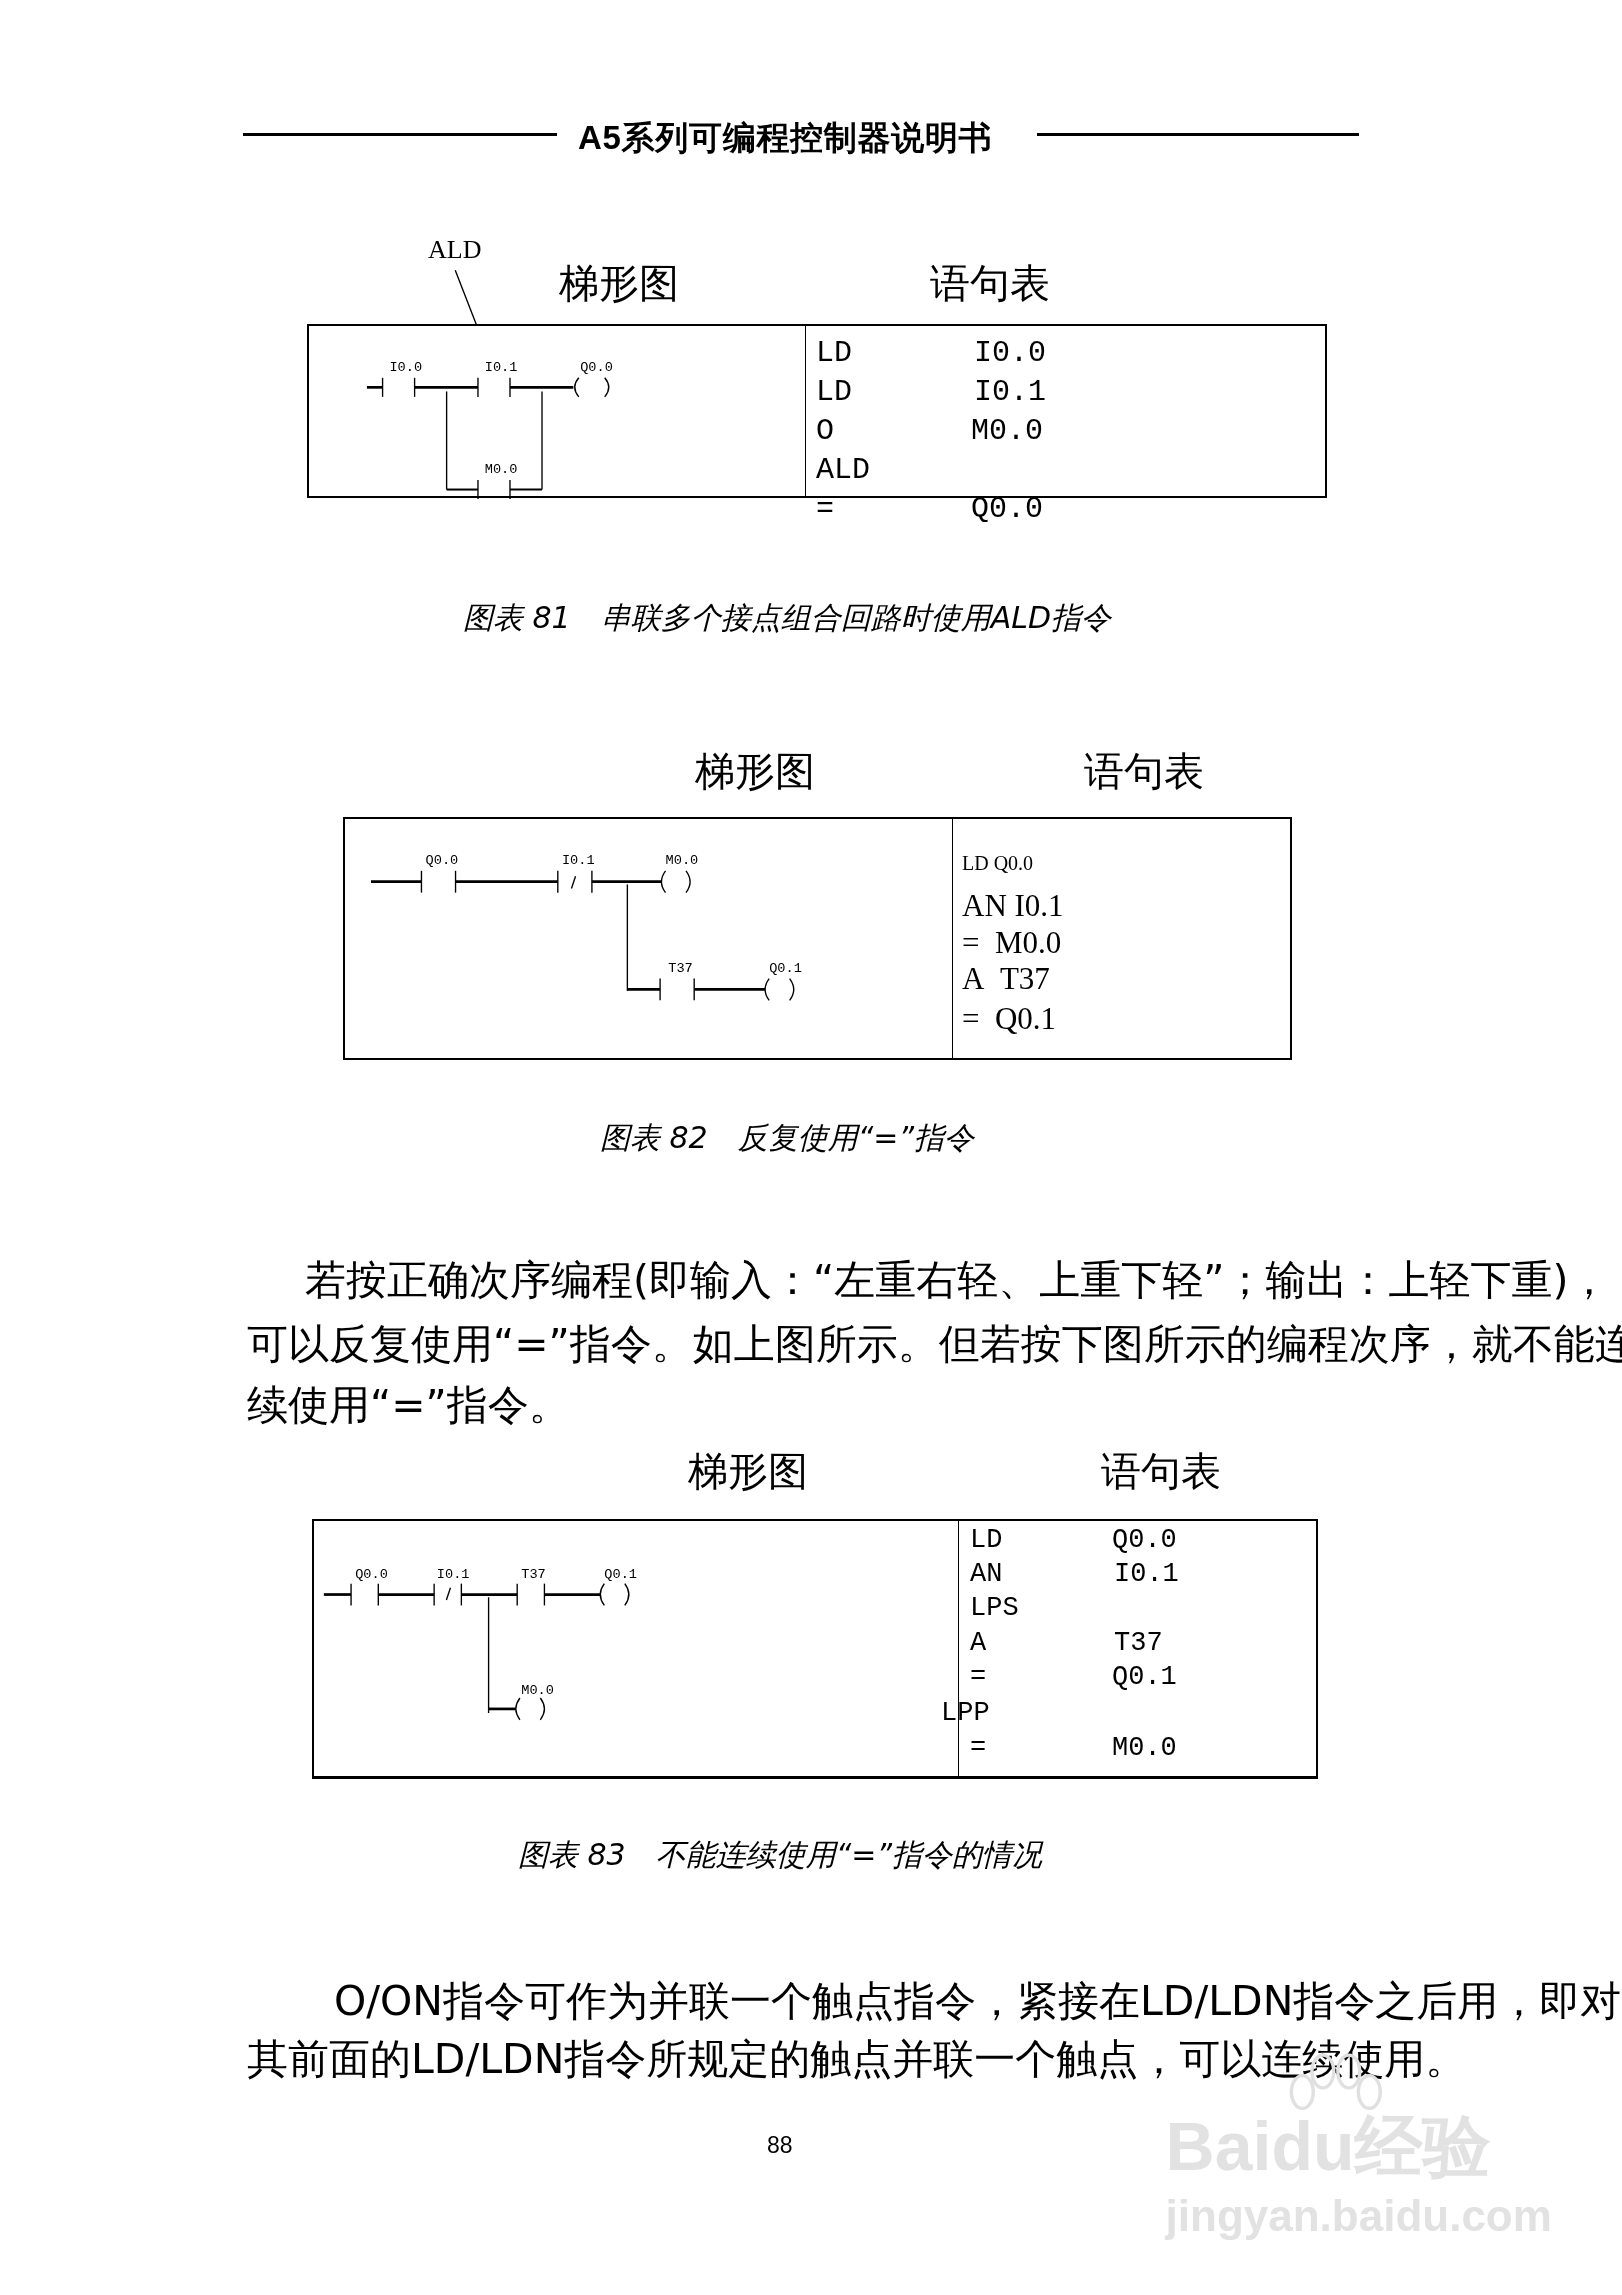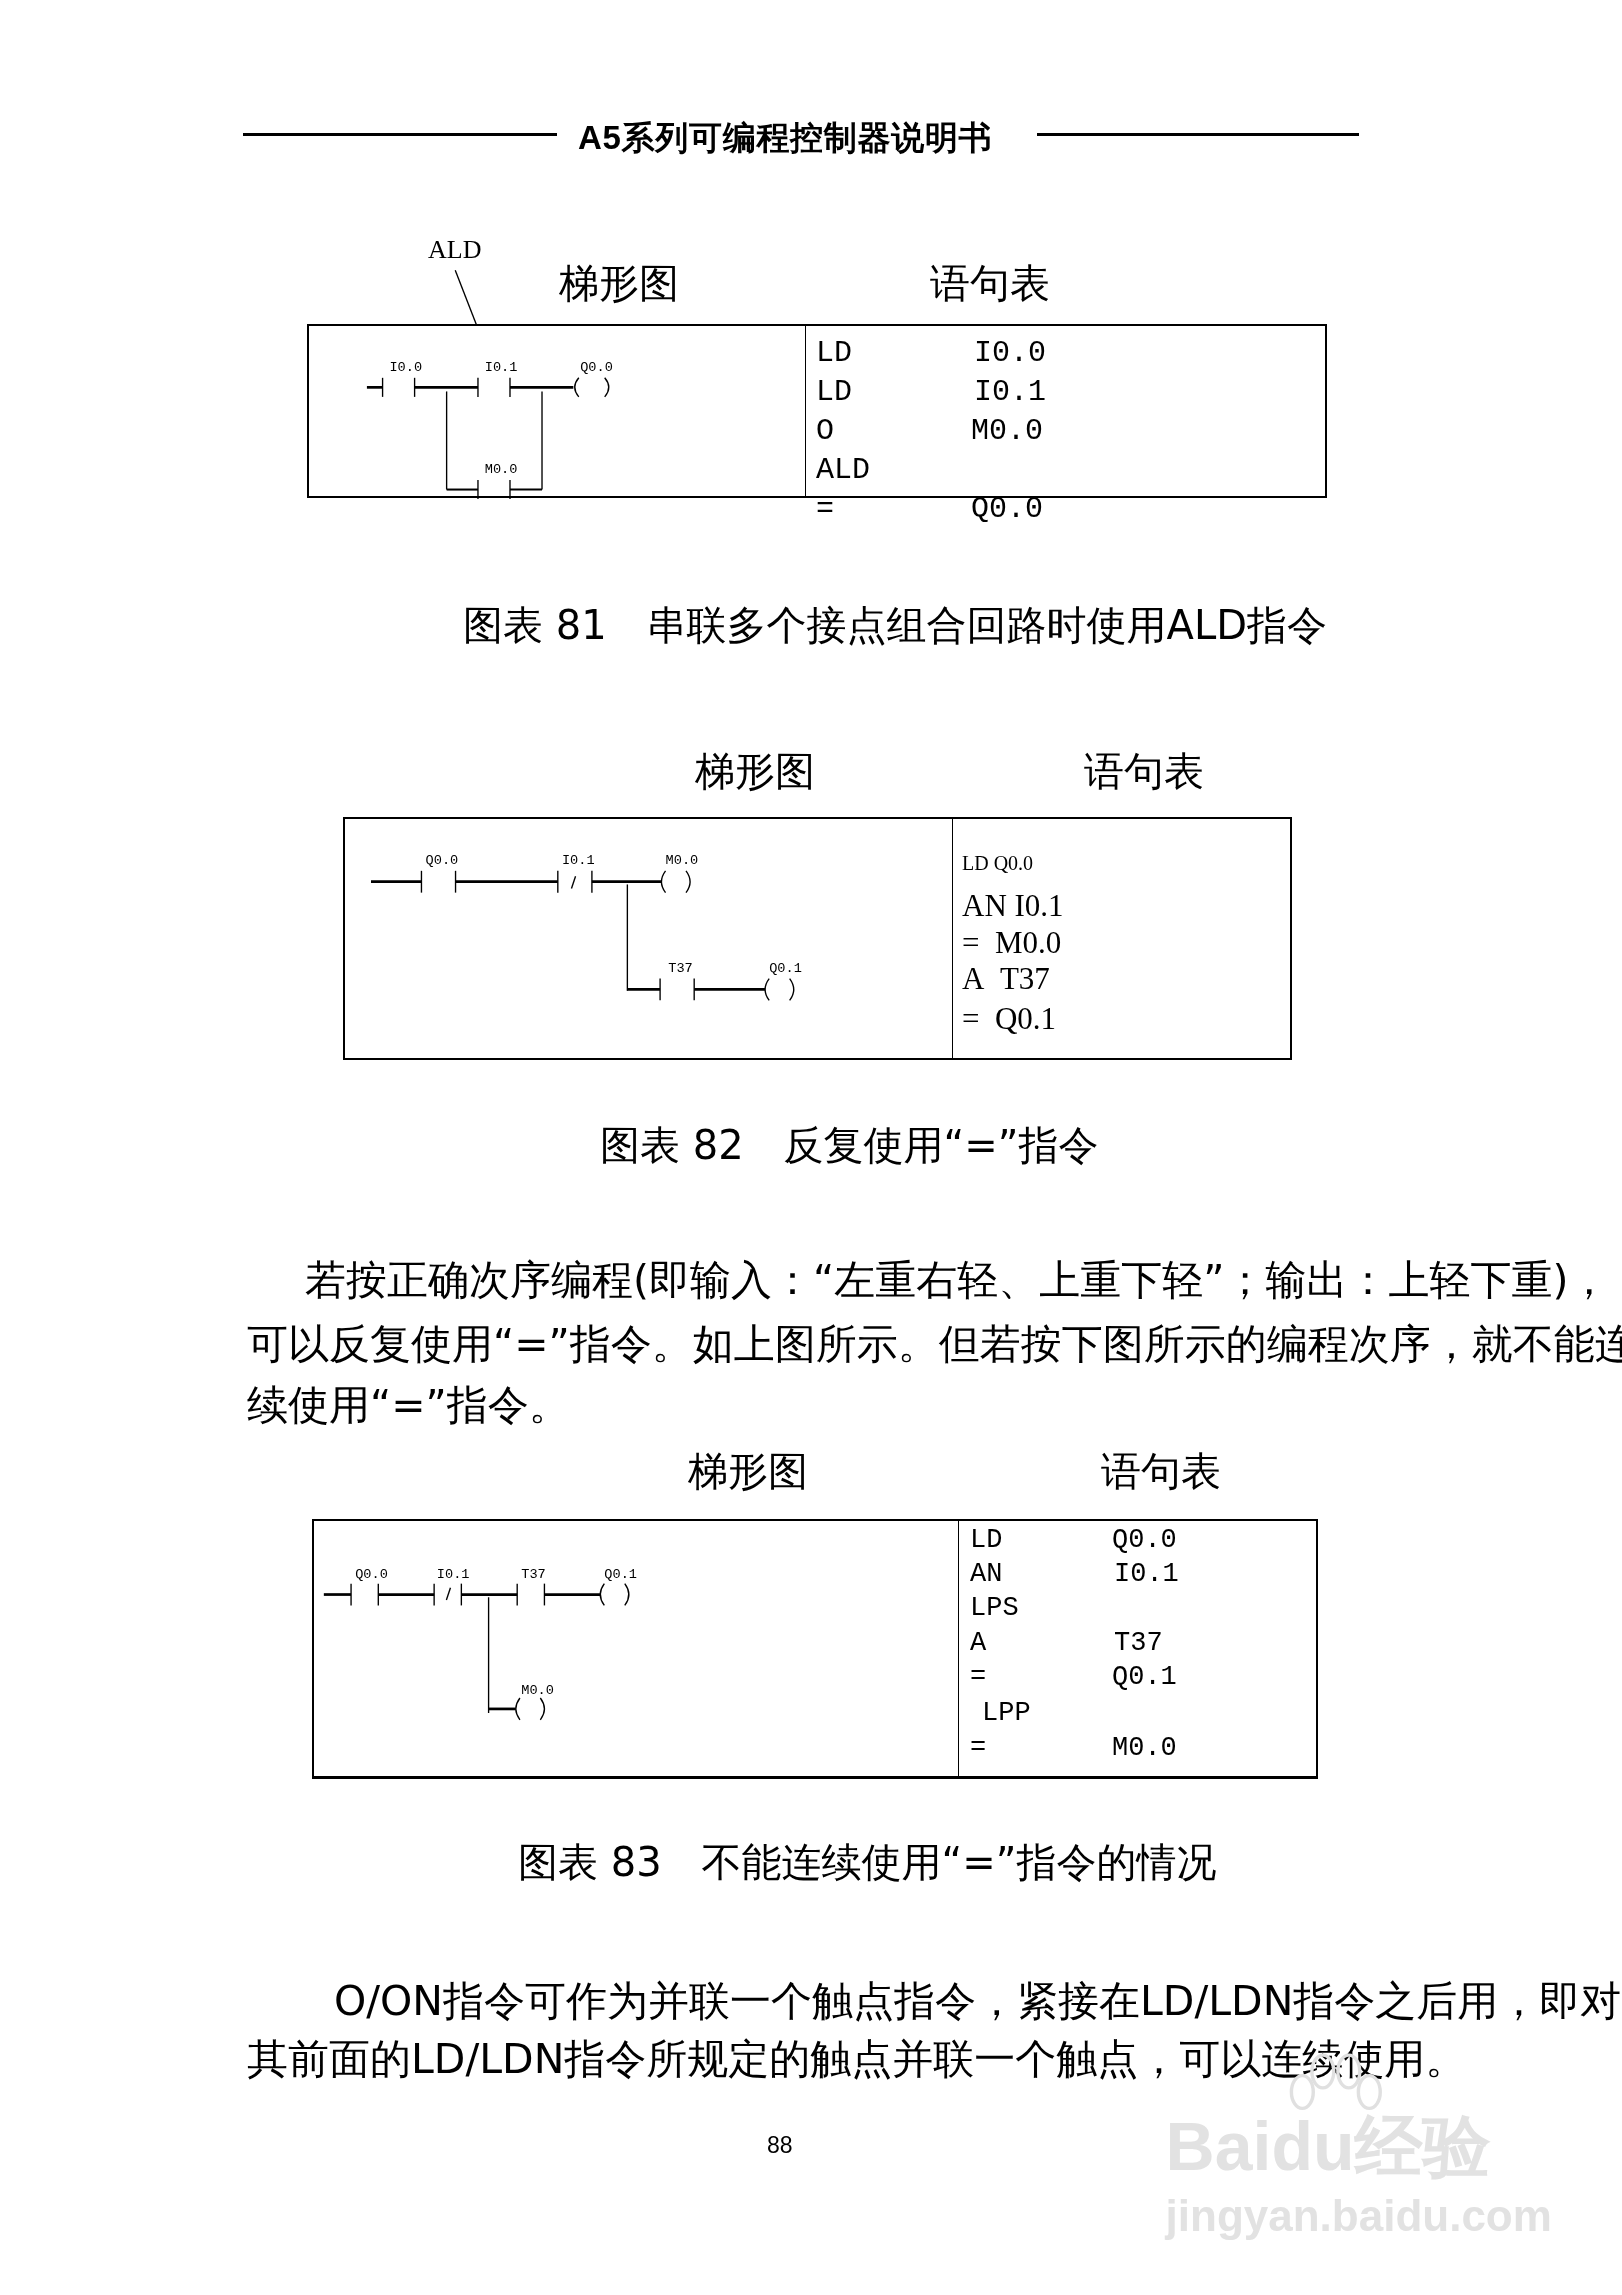--- a/index.html
+++ b/index.html
@@ -9,21 +9,21 @@
   .serif { font-family: "Liberation Serif", "DejaVu Serif", serif; }
   .mono { font-family: "Liberation Mono", "DejaVu Sans Mono", monospace; }
   .hrule { position:absolute; height:2.7px; background:#000; }
   .page-title { font-size:33px; font-weight:bold; letter-spacing:0.7px; white-space:nowrap; }
   .fig-head { font-size:40px; white-space:nowrap; font-family:"DejaVu Serif", "Liberation Serif", serif; }
   .fig-box { position:absolute; border:2px solid #000; box-sizing:border-box; background:#fff; }
   .fig-divider { position:absolute; top:0; bottom:0; width:1.4px; background:#000; }
   .stl { position:absolute; font-size:30px; line-height:1; white-space:nowrap; }
   .stl .op { display:inline-block; }
   .stl .arg { position:absolute; }
-  .caption { font-size:40px; white-space:nowrap; font-family:"DejaVu Sans", "Liberation Sans", sans-serif; }
+  .caption { font-size:30px; white-space:nowrap; font-family:"DejaVu Sans", "Liberation Sans", sans-serif;font-style:italic; }
   .para { font-size:41px; white-space:nowrap; font-family:"DejaVu Sans", "Liberation Sans", sans-serif; }
   .pageno { font-size:23px; font-family:"Liberation Sans", sans-serif; }
   svg text { font-family:"Liberation Mono", "DejaVu Sans Mono", monospace; }
   .watermark { color:#e2e2e2; font-family:"Liberation Sans", sans-serif; font-weight:bold; }
 </style>
 </head>
 <body>
 
 <div class="hrule" style="left:243px; top:133px; width:314px;"></div>
 <div class="abs sans page-title" style="left:578px; top:116px;">A5系列可编程控制器说明书</div>
@@ -157,21 +157,21 @@
       <text x="304" y="84">T37</text>
       <text x="426" y="84">Q0.1</text>
       <text x="304" y="254">M0.0</text>
     </g>
   </svg>
   <div class="stl mono" style="left:656px; top:5.5px; font-size:27px;"><span class="op">LD</span><span class="arg" style="left:142px;">Q0.0</span></div>
   <div class="stl mono" style="left:656px; top:40px; font-size:27px;"><span class="op">AN</span><span class="arg" style="left:144px;">I0.1</span></div>
   <div class="stl mono" style="left:656px; top:74px; font-size:27px;"><span class="op">LPS</span><span class="arg" style="left:142px;"></span></div>
   <div class="stl mono" style="left:656px; top:109px; font-size:27px;"><span class="op">A</span><span class="arg" style="left:144px;">T37</span></div>
   <div class="stl mono" style="left:656px; top:143px; font-size:27px;"><span class="op">=</span><span class="arg" style="left:142px;">Q0.1</span></div>
-  <div class="stl mono" style="left:668px; top:179px; font-size:27px;"><span class="op">LPP</span><span class="arg" style="left:142px;"></span></div>
+  <div class="stl mono" style="left:627px; top:179px; font-size:27px;"><span class="op">LPP</span><span class="arg" style="left:142px;"></span></div>
   <div class="stl mono" style="left:656px; top:214px; font-size:27px;"><span class="op">=</span><span class="arg" style="left:142px;">M0.0</span></div>
 </div>
 
 <div class="abs caption" style="left:518px; top:1835px;">图表 83　不能连续使用“=”指令的情况</div>
 
 <div class="abs para" style="left:334px; top:1974px;">O/ON指令可作为并联一个触点指令，紧接在LD/LDN指令之后用，即对</div>
 <div class="abs para" style="left:247px; top:2032px;">其前面的LD/LDN指令所规定的触点并联一个触点，可以连续使用。</div>
 
 <div class="abs pageno" style="left:767px; top:2132px;">88</div>
 

